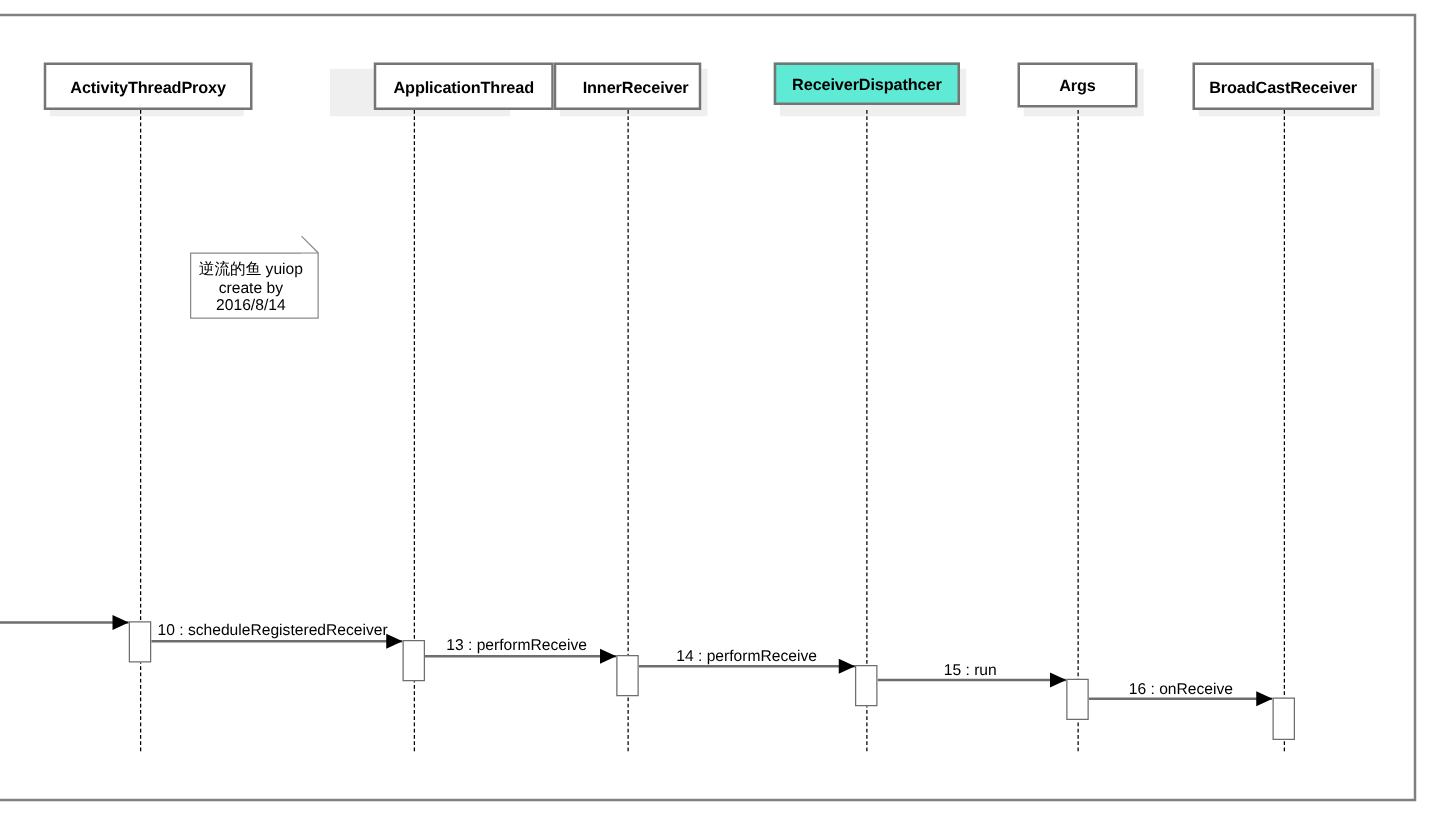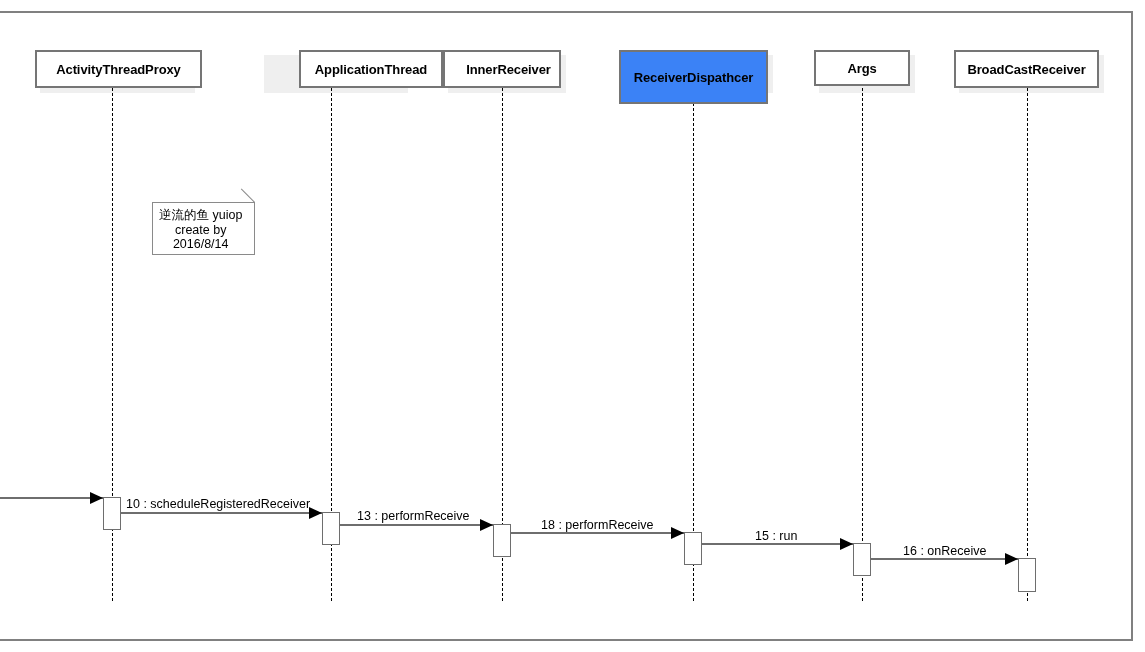--- a/index.html
+++ b/index.html
@@ -152,21 +152,21 @@
   <div id="lifeline-heads">
       <div class="lifeline-head" style="left: 35px; top: 50px; width: 167px; height: 38px; border-color: rgb(117, 117, 117); background: rgb(255, 255, 255);">
         <span>ActivityThreadProxy</span>
       </div>
       <div class="lifeline-head" style="left: 259px; top: 50px; width: 144px; height: 38px; border-color: rgb(117, 117, 117); background: rgb(255, 255, 255); margin-left: 40px;">
         <span>ApplicationThread</span>
       </div>
       <div class="lifeline-head" style="left: 443px; top: 50px; width: 118px; height: 38px; border-color: rgb(117, 117, 117); background: rgb(255, 255, 255); padding-left: 13px;">
         <span>InnerReceiver</span>
       </div>
-      <div class="lifeline-head" style="left: 619px; top: 50px; width: 149px; height: 54px; border-color: rgb(117, 117, 117); background: #3b82f6;">
+      <div class="lifeline-head" style="left: 619px; top: 50px; width: 149px; height: 34px; border-color: rgb(117, 117, 117); background: #5eead4;">
         <span>ReceiverDispathcer</span>
       </div>
       <div class="lifeline-head" style="left: 814px; top: 50px; width: 96px; height: 36px; border-color: rgb(117, 117, 117); background: rgb(255, 255, 255);">
         <span>Args</span>
       </div>
       <div class="lifeline-head" style="left: 954px; top: 50px; width: 145px; height: 38px; border-color: rgb(117, 117, 117); background: rgb(255, 255, 255);">
         <span>BroadCastReceiver</span>
       </div>
     </div>
   <div id="activations">
@@ -181,21 +181,21 @@
       <div class="msg-line" style="left: -8px; top: 497px; width: 111px; border-top-color: rgb(110, 110, 110);"></div>
       <div class="msg-arrow" style="left: 90px; top: 492px; border-left-color: rgb(0, 0, 0);"></div>
       <div class="msg-line" style="left: 121px; top: 512px; width: 201px; border-top-color: rgb(110, 110, 110);"></div>
       <div class="msg-arrow" style="left: 309px; top: 507px; border-left-color: rgb(0, 0, 0);"></div>
       <div class="msg-label" style="left: 126px; top: 497px;">10 : scheduleRegisteredReceiver</div>
       <div class="msg-line" style="left: 340px; top: 524px; width: 153px; border-top-color: rgb(110, 110, 110);"></div>
       <div class="msg-arrow" style="left: 480px; top: 519px; border-left-color: rgb(0, 0, 0);"></div>
       <div class="msg-label" style="left: 357px; top: 509px;">13 : performReceive</div>
       <div class="msg-line" style="left: 511px; top: 532px; width: 173px; border-top-color: rgb(110, 110, 110);"></div>
       <div class="msg-arrow" style="left: 671px; top: 527px; border-left-color: rgb(0, 0, 0);"></div>
-      <div class="msg-label" style="left: 541px; top: 518px;">18 : performReceive</div>
+      <div class="msg-label" style="left: 541px; top: 518px;">14 : performReceive</div>
       <div class="msg-line" style="left: 702px; top: 543px; width: 151px; border-top-color: rgb(110, 110, 110);"></div>
       <div class="msg-arrow" style="left: 840px; top: 538px; border-left-color: rgb(0, 0, 0);"></div>
       <div class="msg-label" style="left: 755px; top: 529px;">15 : run</div>
       <div class="msg-line" style="left: 871px; top: 558px; width: 147px; border-top-color: rgb(110, 110, 110);"></div>
       <div class="msg-arrow" style="left: 1005px; top: 553px; border-left-color: rgb(0, 0, 0);"></div>
       <div class="msg-label" style="left: 903px; top: 544px;">16 : onReceive</div>
     </div>
 
   <div class="note" style="left: 152px; top: 202px; width: 103px; height: 53px; border-color: rgb(138, 138, 138); text-align: center;">
     <div class="note-fold"></div>

